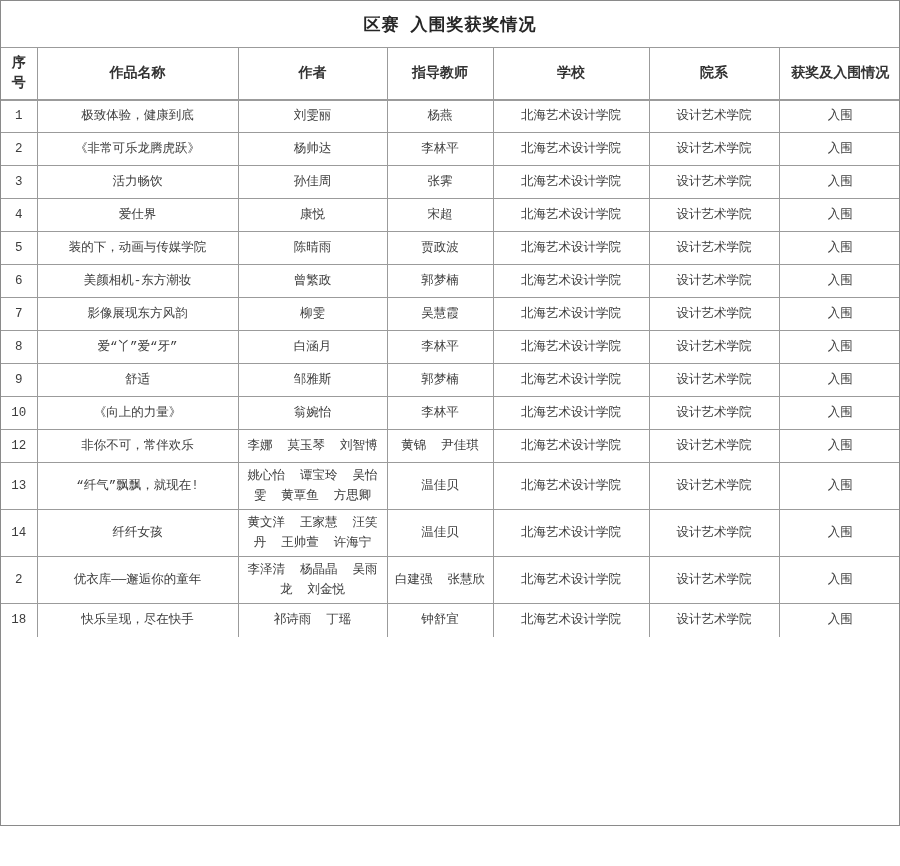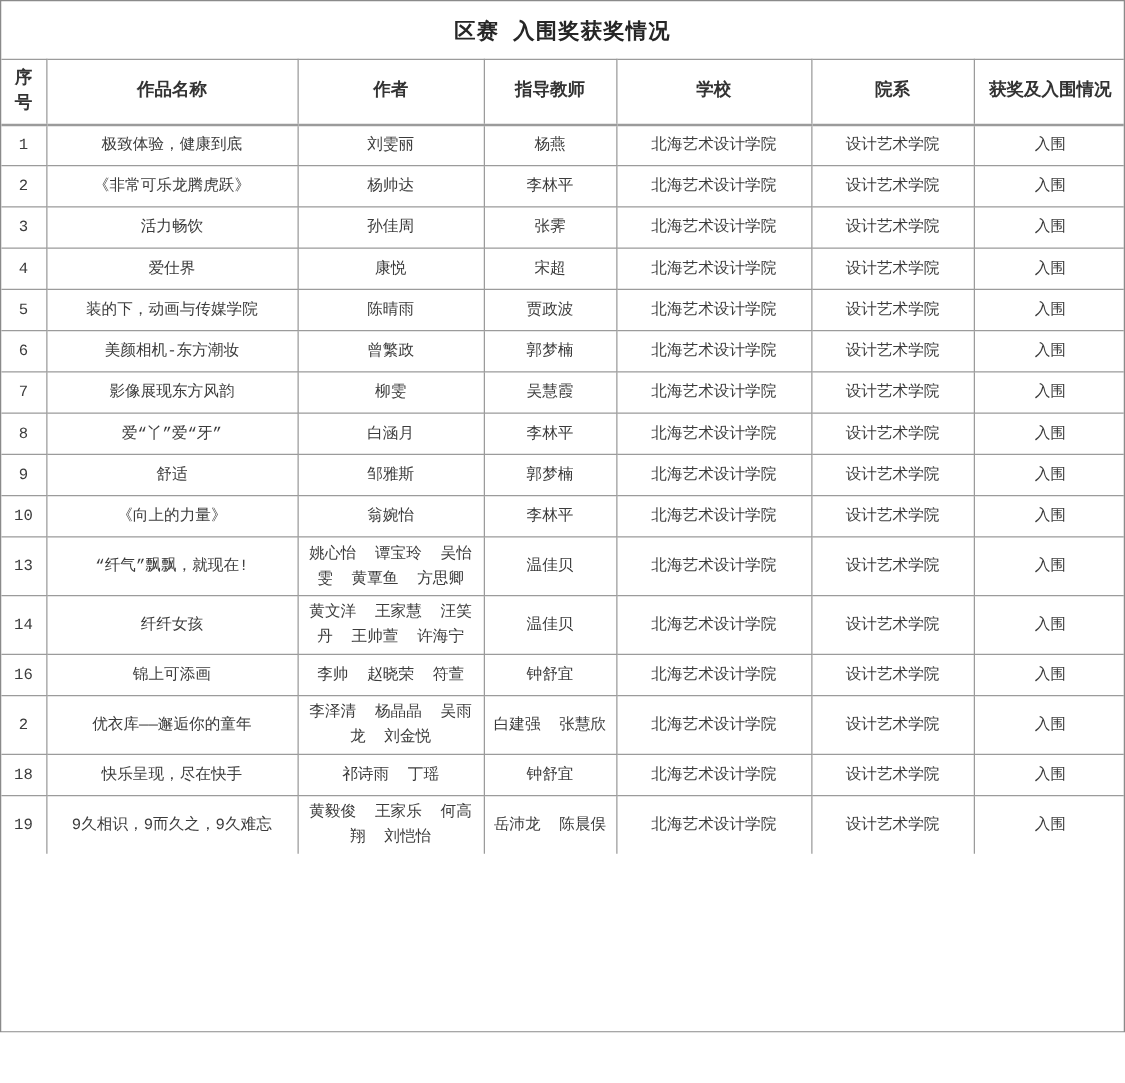--- a/index.html
+++ b/index.html
@@ -184,68 +184,59 @@
         <tr>
           <td class="cell-no">10</td>
           <td class="cell-work">《向上的力量》</td>
           <td class="cell-authors">翁婉怡</td>
           <td class="cell-teachers">李林平</td>
           <td class="cell-school">北海艺术设计学院</td>
           <td class="cell-dept">设计艺术学院</td>
           <td class="cell-result">入围</td>
         </tr>
         <tr>
+          <td class="cell-no">12</td>
+          <td class="cell-work">非你不可，常伴欢乐</td>
+          <td class="cell-authors">李娜  莫玉琴  刘智博</td>
+          <td class="cell-teachers">黄锦  尹佳琪</td>
+          <td class="cell-school">北海艺术设计学院</td>
+          <td class="cell-dept">设计艺术学院</td>
+          <td class="cell-result">入围</td>
+        </tr>
+        <tr>
           <td class="cell-no">13</td>
           <td class="cell-work">“纤气”飘飘，就现在!</td>
           <td class="cell-authors">姚心怡  谭宝玲  吴怡雯  黄覃鱼  方思卿</td>
           <td class="cell-teachers">温佳贝</td>
           <td class="cell-school">北海艺术设计学院</td>
           <td class="cell-dept">设计艺术学院</td>
           <td class="cell-result">入围</td>
         </tr>
         <tr>
           <td class="cell-no">14</td>
           <td class="cell-work">纤纤女孩</td>
           <td class="cell-authors">黄文洋  王家慧  汪笑丹  王帅萱  许海宁</td>
           <td class="cell-teachers">温佳贝</td>
           <td class="cell-school">北海艺术设计学院</td>
           <td class="cell-dept">设计艺术学院</td>
           <td class="cell-result">入围</td>
         </tr>
         <tr>
-          <td class="cell-no">16</td>
-          <td class="cell-work">锦上可添画</td>
-          <td class="cell-authors">李帅  赵晓荣  符萱</td>
-          <td class="cell-teachers">钟舒宜</td>
-          <td class="cell-school">北海艺术设计学院</td>
-          <td class="cell-dept">设计艺术学院</td>
-          <td class="cell-result">入围</td>
-        </tr>
-        <tr>
           <td class="cell-no">2</td>
           <td class="cell-work">优衣库——邂逅你的童年</td>
           <td class="cell-authors">李泽清  杨晶晶  吴雨龙  刘金悦</td>
           <td class="cell-teachers">白建强  张慧欣</td>
           <td class="cell-school">北海艺术设计学院</td>
           <td class="cell-dept">设计艺术学院</td>
           <td class="cell-result">入围</td>
         </tr>
         <tr>
           <td class="cell-no">18</td>
           <td class="cell-work">快乐呈现，尽在快手</td>
           <td class="cell-authors">祁诗雨  丁瑶</td>
           <td class="cell-teachers">钟舒宜</td>
-          <td class="cell-school">北海艺术设计学院</td>
-          <td class="cell-dept">设计艺术学院</td>
-          <td class="cell-result">入围</td>
-        </tr>
-        <tr>
-          <td class="cell-no">19</td>
-          <td class="cell-work">9久相识，9而久之，9久难忘</td>
-          <td class="cell-authors">黄毅俊  王家乐  何高翔  刘恺怡</td>
-          <td class="cell-teachers">岳沛龙  陈晨俣</td>
           <td class="cell-school">北海艺术设计学院</td>
           <td class="cell-dept">设计艺术学院</td>
           <td class="cell-result">入围</td>
         </tr>
       </tbody>
   </table>
 </div>
 
 </body></html>

